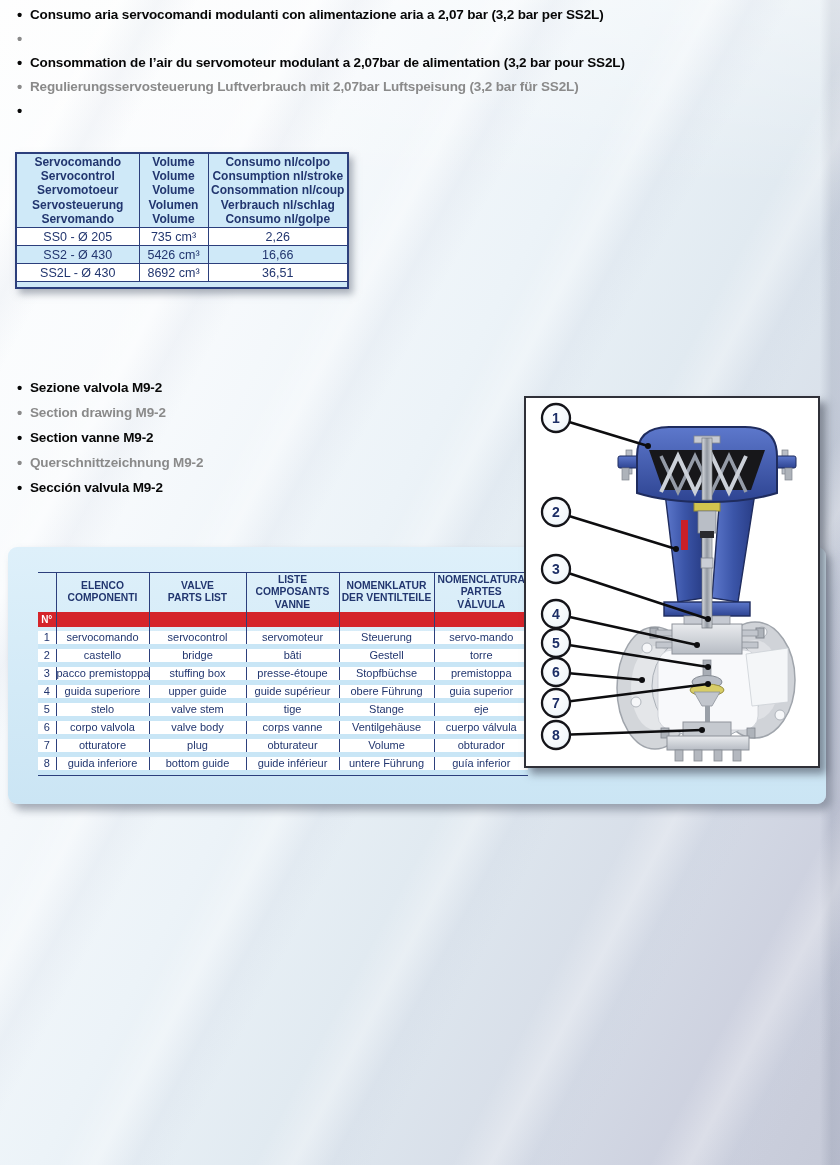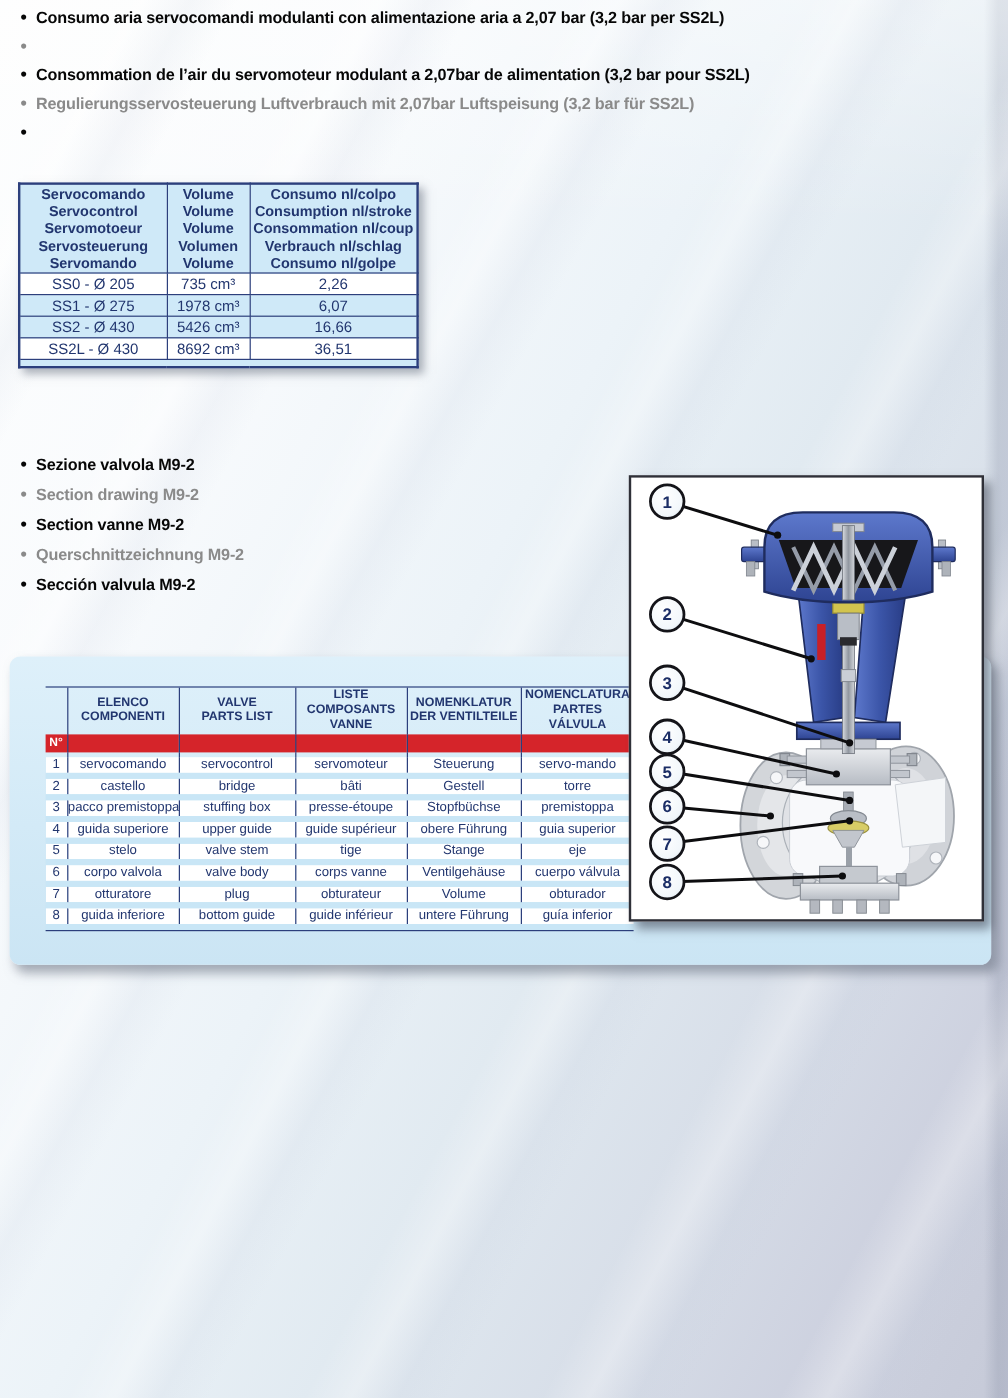--- a/index.html
+++ b/index.html
@@ -149,25 +149,20 @@
         </th>
       </tr>
     </thead>
     <tbody>
       <tr class="odd">
         <td>SS0 - Ø 205</td>
         <td>735 cm³</td>
         <td>2,26</td>
       </tr>
       <tr class="even">
-        <td>SS1 - Ø 275</td>
-        <td>1978 cm³</td>
-        <td>6,07</td>
-      </tr>
-      <tr class="even">
         <td>SS2 - Ø 430</td>
         <td>5426 cm³</td>
         <td>16,66</td>
       </tr>
       <tr class="odd">
         <td>SS2L - Ø 430</td>
         <td>8692 cm³</td>
         <td>36,51</td>
       </tr>
     </tbody>

